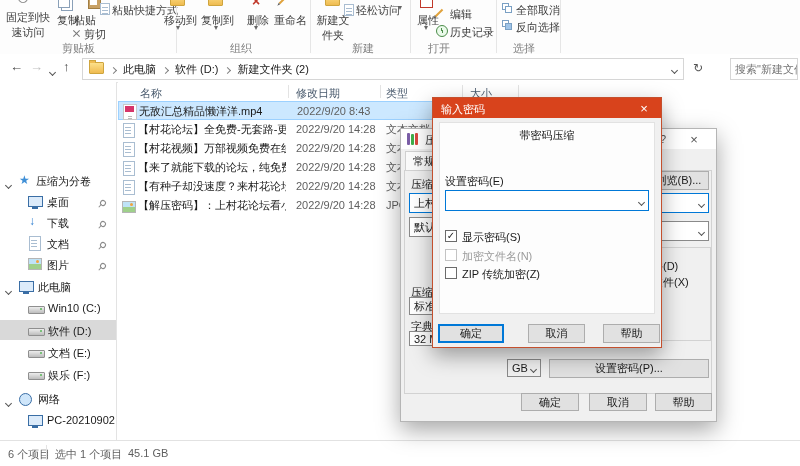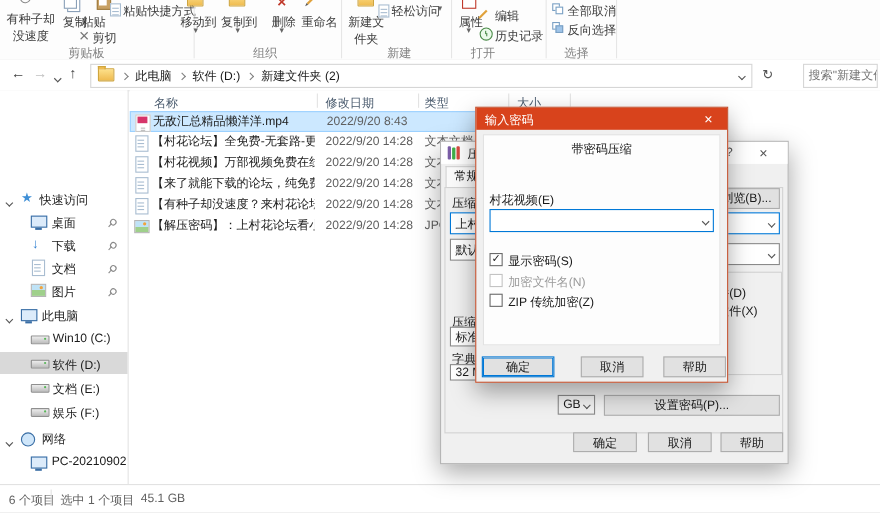--- a/index.html
+++ b/index.html
@@ -82,21 +82,21 @@
   input.flat{border:none;outline:none;background:transparent;font-family:inherit;font-size:11px;padding:0;margin:0;width:100%;color:#1a1a1a}
 </style>
 </head>
 <body>
 
 <div id="screen">
 
   <div class="a ribbon">
 
     <div class="a" style="left:18px;top:-7px"><span class="ipin" style="display:inline-block;width:8px;height:8px"></span></div>
-    <div class="a rtext txt" style="left:2px;top:10px;width:52px;white-space:normal;text-align:center">有种子却没速度</div>
+    <div class="a rtext txt" style="left:2px;top:10px;width:52px;white-space:normal;text-align:center">固定到快速访问</div>
     <div class="a" style="left:58px;top:-6px"><span class="icopy" style="display:inline-block"></span></div>
     <div class="a rtext txt" style="left:53px;top:13px;width:26px;text-align:right">复制</div>
     <div class="a" style="left:88px;top:-6px"><span class="iclip" style="display:inline-block"></span></div>
     <div class="a rtext txt" style="left:72px;top:13px;width:26px;text-align:center">粘贴</div>
     <div class="a" style="left:100px;top:3px"><span class="ipage" style="display:inline-block;width:8px;height:10px"></span></div>
     <div class="a rtext txt" style="left:112px;top:3px">粘贴快捷方式</div>
     <div class="a" style="left:72px;top:28px"><span class="ixgray" style="display:inline-block"></span></div>
     <div class="a rtext txt" style="left:84px;top:27px">剪切</div>
     <div class="a glabel txt" style="left:62px;top:41px">剪贴板</div>
     <div class="a rsep" style="left:176px"></div>
@@ -158,21 +158,21 @@
     </div>
     <div class="a tbtn" style="left:688px;top:5px;width:20px;height:18px;font-size:12px">↻</div>
     <div class="a abox" style="left:730px;top:4px;width:66px;height:20px;overflow:hidden">
       <input class="flat" style="padding-left: 4px; color: rgb(112, 112, 112);" placeholder="搜索&quot;新建文件夹 (2)&quot;">
     </div>
   </div>
 
   <div class="a" style="left:0;top:82px;width:116px;height:358px;background:#fff">
     <div class="a" style="left:6px;top:96px"><span class="chd"></span></div>
     <div class="a istar" style="left:19px;top:92px">★</div>
-    <div class="a txt" style="left:36px;top:92px">快速访问</div>
+    <div class="a txt" style="left:36px;top:92px">压缩为分卷</div>
 
     <div class="a" style="left:28px;top:114px"><span class="imon" style="display:inline-block"></span></div>
     <div class="a txt" style="left:47px;top:113px">桌面</div>
     <div class="a" style="left:100px;top:114px"><span class="ipin" style="display:inline-block"></span></div>
 
     <div class="a idown" style="left:29px;top:133px">↓</div>
     <div class="a txt" style="left:47px;top:134px">下载</div>
     <div class="a" style="left:100px;top:135px"><span class="ipin" style="display:inline-block"></span></div>
 
     <div class="a" style="left:29px;top:154px"><span class="ipage" style="display:inline-block"></span></div>
@@ -329,21 +329,21 @@
     <div class="a btn" style="left:254px;top:264px;width:57px;height:18px">帮助</div>
   </div>
 
   <div class="a dlg" style="left:432px;top:97px;width:228px;height:249px;border:1px solid #c4502e;box-shadow:0 8px 20px rgba(0,0,0,.35);z-index:100">
     <div class="a" style="left:0;top:0;width:228px;height:20px;background:#d8431c">
       <span class="a txt" style="left:8px;top:4px;color:#fff">输入密码</span>
       <span class="a tbtn" style="left:198px;top:2px;width:26px;height:16px;color:#fff;font-size:13px">×</span>
     </div>
     <div class="a" style="left:6px;top:24px;width:214px;height:190px;background:#fdfdfd;border:1px solid #e2e2e2"></div>
     <div class="a txt" style="left:0;top:30px;width:228px;text-align:center">带密码压缩</div>
-    <div class="a txt" style="left:12px;top:76px">村花视频(E)</div>
+    <div class="a txt" style="left:12px;top:76px">设置密码(E)</div>
     <div class="a combo fb" style="left:12px;top:92px;width:204px;height:21px">
       <span class="sp"><span class="chd"></span></span>
     </div>
     <span class="a cbox" style="left:12px;top:132px">✓</span>
     <span class="a txt" style="left:29px;top:132px">显示密码(S)</span>
     <span class="a cbox dis" style="left:12px;top:151px"></span>
     <span class="a txt dim" style="left:29px;top:151px">加密文件名(N)</span>
     <span class="a cbox" style="left:12px;top:169px"></span>
     <span class="a txt" style="left:29px;top:169px">ZIP 传统加密(Z)</span>
     <div class="a btn focus" style="left:5px;top:226px;width:66px;height:19px">确定</div>

